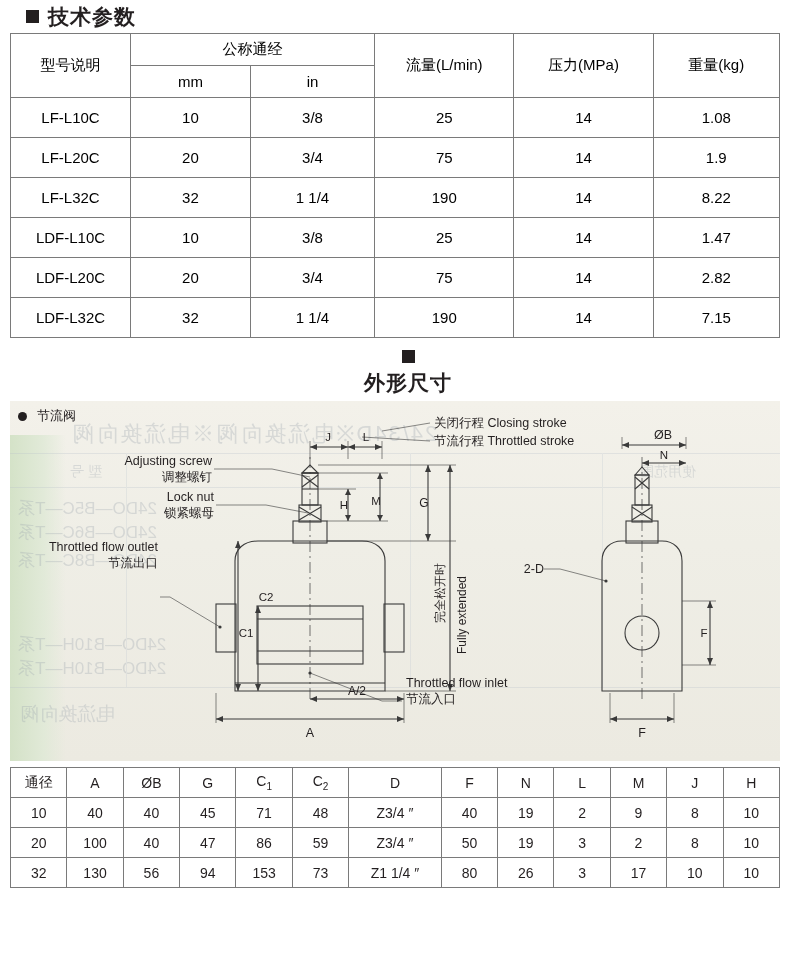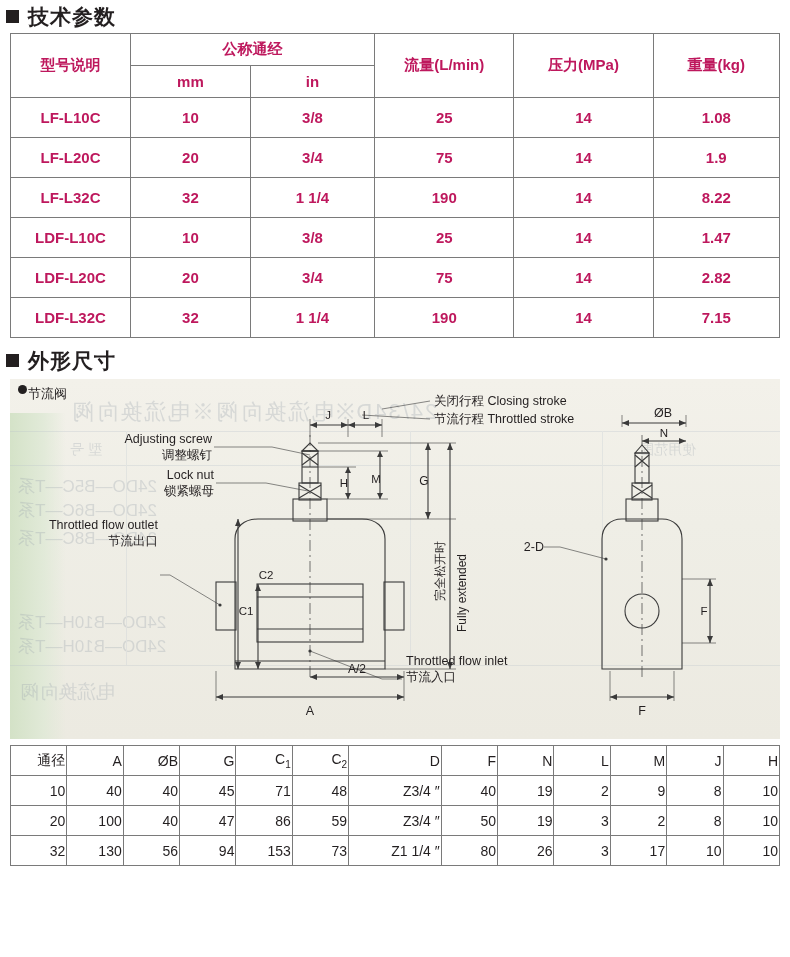--- a/index.html
+++ b/index.html
@@ -12,21 +12,21 @@
     color: #231f20;
     overflow: hidden;
   }
   .page { width: 790px; position: relative; }
 
   
   .section-head {
     display: flex;
     align-items: center;
     gap: 9px;
-    padding: 6px 0 6px 6px;
+    padding: 6px 0 6px 26px;
   }
   .section-head .sq {
     width: 13px; height: 13px; background: #231f20; display:block;
   }
   .section-head .txt {
     font-size: 21px;
     font-weight: bold;
     letter-spacing: 1px;
     line-height: 1;
   }
@@ -35,22 +35,22 @@
   table.spec {
     border-collapse: collapse;
     width: 770px;
     margin: 0 10px;
     table-layout: fixed;
   }
   table.spec th, table.spec td {
     border: 1px solid #7a7a7a;
     text-align: center;
     font-size: 15px;
-    color: #be185d;
-    font-weight: bold;
+    color: #000000;
+    font-weight: normal;
   }
   table.spec th { height: 32px; }
   table.spec td { height: 40px; }
   table.spec .h-model { width: 112px; }
   table.spec .h-mm { width: 112px; }
   table.spec .h-in { width: 116px; }
   table.spec .h-flow { width: 130px; }
   table.spec .h-press { width: 130px; }
   table.spec .h-weight { width: 118px; }
 
@@ -89,42 +89,42 @@
   .green-smudge {
     position:absolute; left:0; top:34px; width:56px; height:326px;
     background: linear-gradient(to right, #cfe0c2, #dfe9d6 60%, rgba(236,234,225,0));
     opacity:.85;
   }
 
   .dwg-label {
     position: absolute;
     left: 8px; top: 6px;
     font-size: 13px;
-    display: flex; gap: 1px;
+    display: flex; align-items: center; gap: 10px;
   }
   .dwg-label .dot {
     width: 9px; height: 9px; border-radius: 50%;
     background: #231f20; display:block;
   }
 
   svg.dwg {
     position: absolute; left: 0; top: 0;
     width: 770px; height: 360px;
   }
 
   
   table.dims {
     border-collapse: collapse;
     width: 770px;
     margin: 6px 10px 0 10px;
     table-layout: fixed;
   }
   table.dims th, table.dims td {
     border: 1px solid #7a7a7a;
-    text-align: right;
+    text-align: center;
     font-size: 14px;
     height: 30px;
     font-weight: normal;
     color: #231f20;
   }
   table.dims th { height: 30px; }
   table.dims col.c0 { width: 56px; }
   table.dims col.cn { width: 56px; }
   table.dims col.cd { width: 92px; }
   .sub { font-size: 10px; vertical-align: sub; }
@@ -206,21 +206,21 @@
         <td>LDF-L32C</td>
         <td>32</td>
         <td>1 1/4</td>
         <td>190</td>
         <td>14</td>
         <td>7.15</td>
       </tr>
     </tbody>
   </table>
 
-  <div class="section-head" style="padding-top:12px;">
+  <div class="section-head" style="padding-top:12px;flex-direction:column;">
     <span class="sq"></span>
     <span class="txt">外形尺寸</span>
   </div>
 
   <div class="drawing">
     <div class="green-smudge"></div>
 
     <div class="ghost">
       <div class="gtext" style="left:60px; top:16px; font-size:22px; letter-spacing:2px;">24/34D※电流换向阀※电流换向阀</div>
       <div class="gtext" style="left:10px; top:300px; font-size:19px;">电流换向阀</div>

